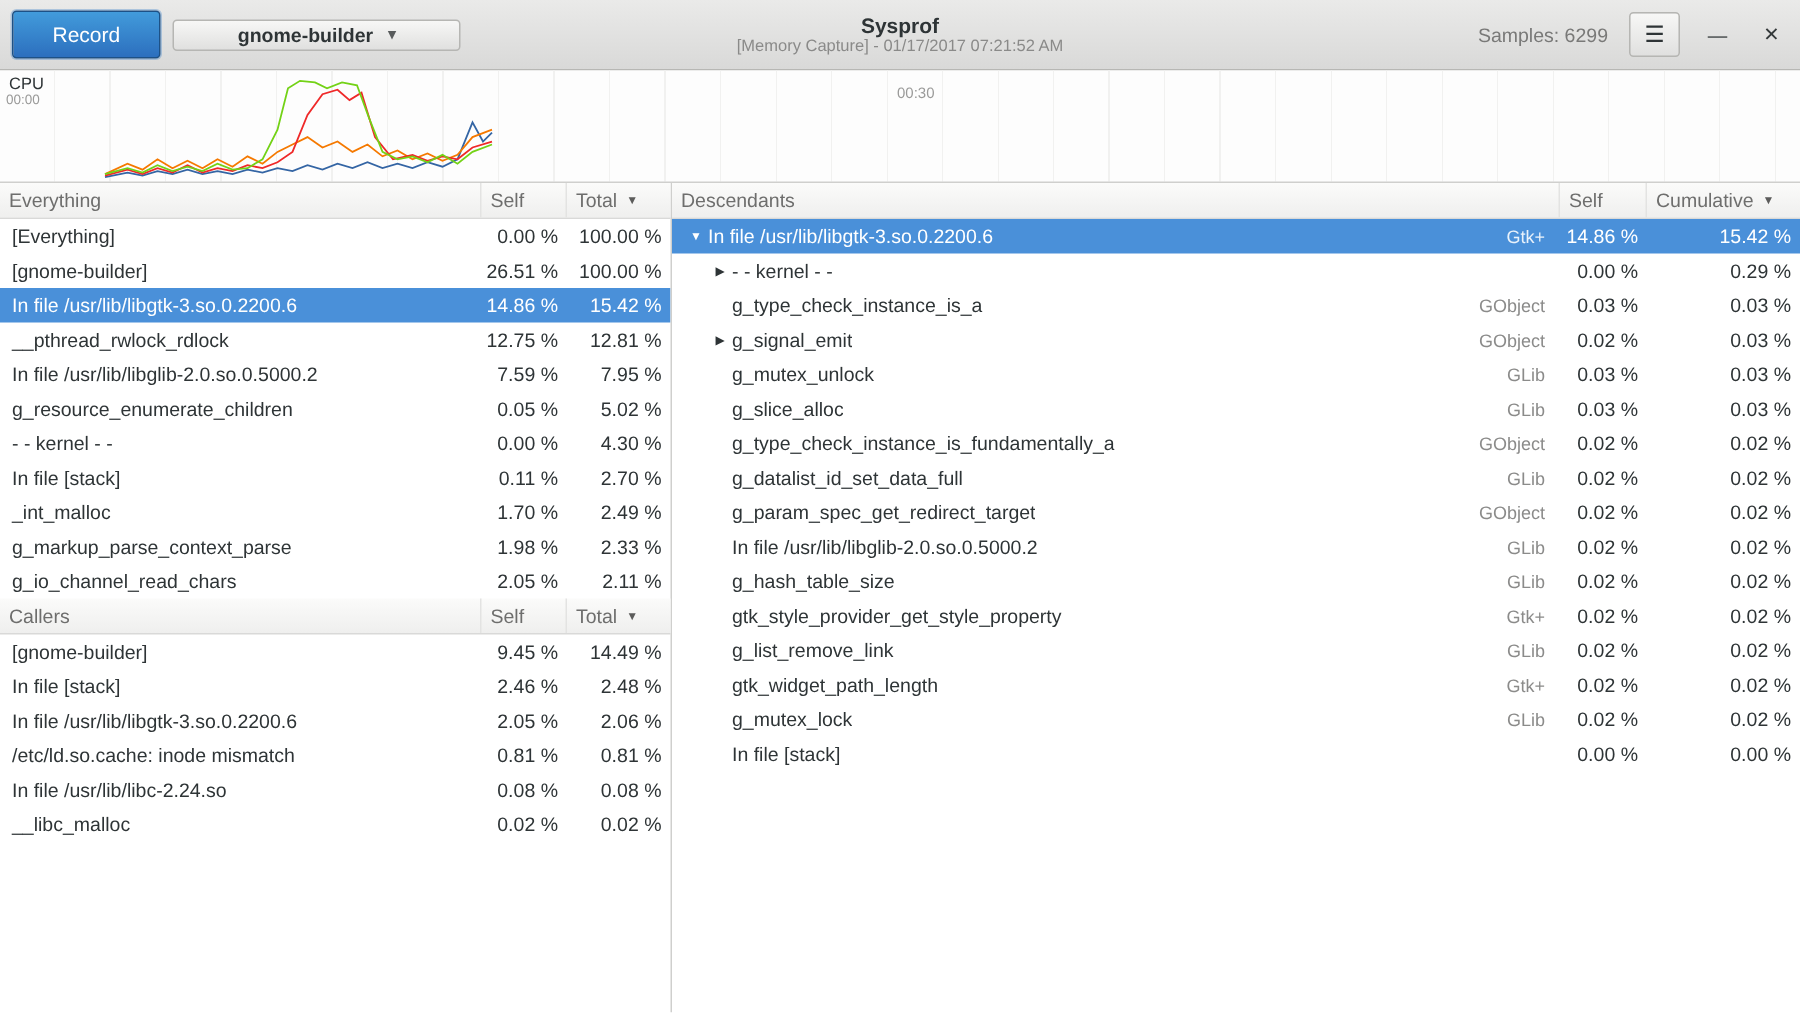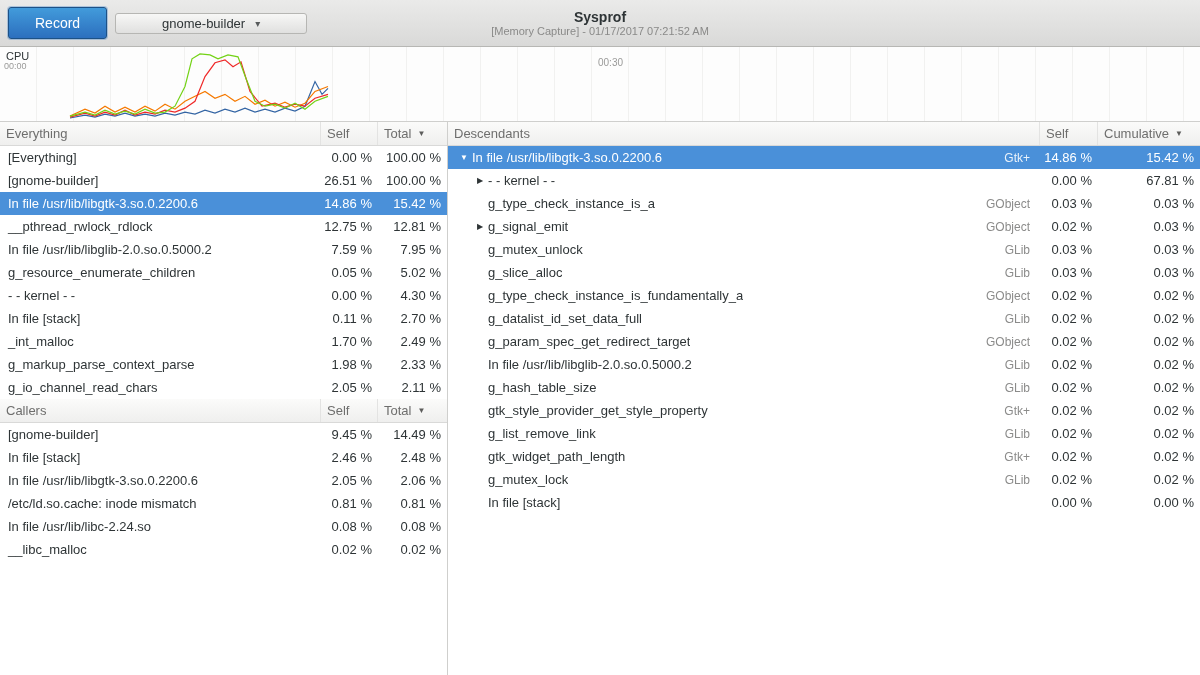--- a/index.html
+++ b/index.html
@@ -23,21 +23,21 @@
     border:1px solid #b6b6b3; border-radius:3px;
     color:#2e3436; font-size:13px; cursor:pointer;
     display:flex; align-items:center; justify-content:center;
   }
   .btn-record {
     background:linear-gradient(#429bdb,#2c6fbe);
     border:1px solid #1d5186; color:#fff;
     border-radius:3px; padding:0 26px; height:32px; font-size:14px;
     box-shadow:0 0 0 1px rgba(60,130,200,.35);
   }
-  .btn-process { width:192px; height:21px; padding:0 10px; gap:10px; }
+  .btn-process { width:192px; height:21px; padding:0 10px; gap:10px;font-weight:bold; }
   .btn-process .caret { font-size:10px; color:#585b5c; }
   .title-block {
     position:absolute; left:0; right:0; top:0; bottom:0;
     display:flex; flex-direction:column; align-items:center; justify-content:center;
     pointer-events:none;
   }
   .title { font-size:14px; font-weight:bold; color:#2e3436; line-height:16px; }
   .subtitle { font-size:11px; color:#8a8a89; line-height:13px; }
   .header-right { margin-left:auto; display:flex; align-items:center; gap:14px; }
   .samples { color:#797978; font-size:13px; }
@@ -98,20 +98,28 @@
 
   <div class="headerbar">
     <button class="btn-record">Record</button>
     <button class="btn btn-process">
       <span>gnome-builder</span>
       <span class="caret">▾</span>
     </button>
     <div class="title-block">
       <div class="title">Sysprof</div>
       <div class="subtitle">[Memory Capture] - 01/17/2017 07:21:52 AM</div>
+    </div>
+    <div class="header-right">
+      <span class="samples">Samples: 6299</span>
+      <button class="btn btn-menu">
+        <span>☰</span>
+      </button>
+      <span class="winctl">—</span>
+      <span class="winctl">✕</span>
     </div>
   </div>
 
   <div class="graph">
     <svg id="graph-svg" viewBox="0 0 1200 75" preserveAspectRatio="none">
         <polyline points="70,72 85,69 95,71 105,68 115,70 125,67 135,70 145,68 155,70 165,67 175,69 185,66 195,68 205,64 215,67 225,63 235,66 245,62 255,66 265,63 275,66 285,62 295,65 305,60 315,35 322,48 328,42" fill="none" stroke="#3465a4" stroke-width="1.2"></polyline>
         <polyline points="70,70 85,63 95,67 105,60 115,66 125,61 135,66 145,60 155,65 165,58 175,63 185,55 195,50 205,45 215,52 225,48 235,55 245,50 255,58 265,54 275,60 285,56 295,61 305,57 315,45 328,40" fill="none" stroke="#f57900" stroke-width="1.2"></polyline>
         <polyline points="70,71 85,67 95,70 105,66 115,69 125,64 135,69 145,66 155,68 165,64 175,66 185,62 195,55 205,30 215,16 225,13 233,20 241,15 250,45 262,60 275,57 285,61 295,58 305,60 315,52 328,48" fill="none" stroke="#ef2929" stroke-width="1.2"></polyline>
         <polyline points="70,70 85,66 95,69 105,64 115,68 125,65 135,68 145,63 155,67 165,66 175,60 185,40 192,12 200,7 210,8 218,12 228,8 238,10 246,32 255,55 265,60 275,58 285,62 295,57 305,63 315,55 328,50" fill="none" stroke="#73d216" stroke-width="1.2"></polyline>
       </svg>
@@ -252,21 +260,21 @@
             <div class="num w-self-r">14.86 %</div>
             <div class="num w-cum-r">15.42 %</div>
           </div>
           <div class="trow">
             <div class="name">
               <span class="indent" style="width: 16px;"></span>
               <span class="expander">▶</span>
               <span class="fname">- - kernel - -</span>
             </div>
             <div class="num w-self-r">0.00 %</div>
-            <div class="num w-cum-r">67.81 %</div>
+            <div class="num w-cum-r">0.29 %</div>
           </div>
           <div class="trow">
             <div class="name">
               <span class="indent" style="width: 16px;"></span>
               <span class="expander"></span>
               <span class="fname">g_type_check_instance_is_a</span>
               <span class="lib">GObject</span>
             </div>
             <div class="num w-self-r">0.03 %</div>
             <div class="num w-cum-r">0.03 %</div>

